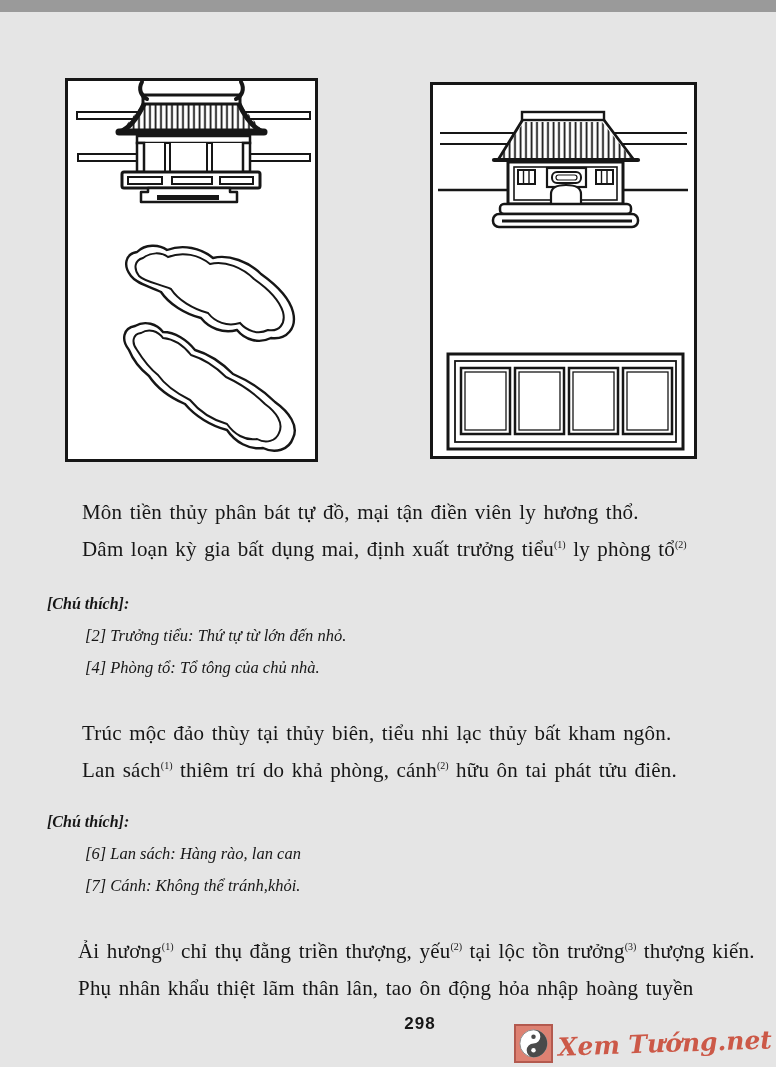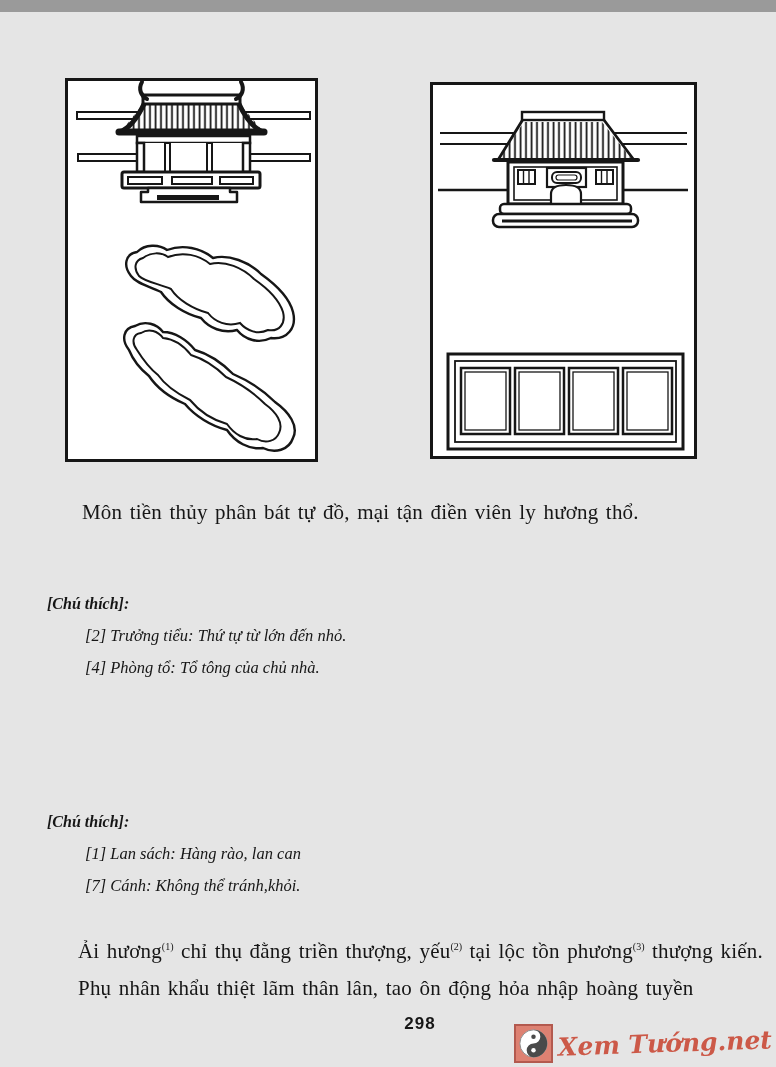--- a/index.html
+++ b/index.html
@@ -130,37 +130,42 @@
     <rect x="85" y="286" width="49" height="66" fill="#fff" stroke="#161616" stroke-width="2.5"></rect>
     <rect x="89" y="290" width="41" height="58" fill="none" stroke="#161616" stroke-width="1.3"></rect>
     <rect x="139" y="286" width="49" height="66" fill="#fff" stroke="#161616" stroke-width="2.5"></rect>
     <rect x="143" y="290" width="41" height="58" fill="none" stroke="#161616" stroke-width="1.3"></rect>
     <rect x="193" y="286" width="49" height="66" fill="#fff" stroke="#161616" stroke-width="2.5"></rect>
     <rect x="197" y="290" width="41" height="58" fill="none" stroke="#161616" stroke-width="1.3"></rect>
   </svg>
 
   <div class="verse v1">
     <p>Môn tiền thủy phân bát tự đồ, mại tận điền viên ly hương thổ.</p>
+    <p><span>Dâm loạn kỳ gia bất dụng mai, định xuất trưởng tiểu</span><sup>(1)</sup><span> ly phòng tổ</span><sup>(2)</sup></p>
   </div>
 
   <div class="notes n1">
     <p class="heading">[Chú thích]:</p>
     <p class="item">[2] Trưởng tiểu: Thứ tự từ lớn đến nhỏ.</p>
     <p class="item">[4] Phòng tổ: Tổ tông của chủ nhà.</p>
   </div>
 
+  <div class="verse v2">
+    <p>Trúc mộc đảo thùy tại thủy biên, tiểu nhi lạc thủy bất kham ngôn.</p>
+    <p><span>Lan sách</span><sup>(1)</sup><span> thiêm trí do khả phòng, cánh</span><sup>(2)</sup><span> hữu ôn tai phát tửu điên.</span></p>
+  </div>
 
   <div class="notes n2">
     <p class="heading">[Chú thích]:</p>
-    <p class="item">[1] Lan sách: Hàng rào, lan can</p>
+    <p class="item">[6] Lan sách: Hàng rào, lan can</p>
     <p class="item">[7] Cánh: Không thể tránh,khỏi.</p>
   </div>
 
   <div class="verse v3">
-    <p><span>Ải hương</span><sup>(1)</sup><span> chỉ thụ đằng triền thượng, yếu</span><sup>(2)</sup><span> tại lộc tồn phương</span><sup>(3)</sup><span> thượng kiến.</span></p>
+    <p><span>Ải hương</span><sup>(1)</sup><span> chỉ thụ đằng triền thượng, yếu</span><sup>(2)</sup><span> tại lộc tồn trưởng</span><sup>(3)</sup><span> thượng kiến.</span></p>
     <p>Phụ nhân khẩu thiệt lãm thân lân, tao ôn động hỏa nhập hoàng tuyền</p>
   </div>
 
   <div class="page-number">298</div>
 
   <div class="watermark">
     <span class="wm-square">
       <svg width="39" height="39" viewBox="0 0 40 40">
         <rect x="1" y="1" width="38" height="38" fill="#dd8172" stroke="#b2594e" stroke-width="2"></rect>
         <circle cx="20" cy="20" r="14" fill="#fff" stroke="#8a8a8a" stroke-width="1"></circle>

